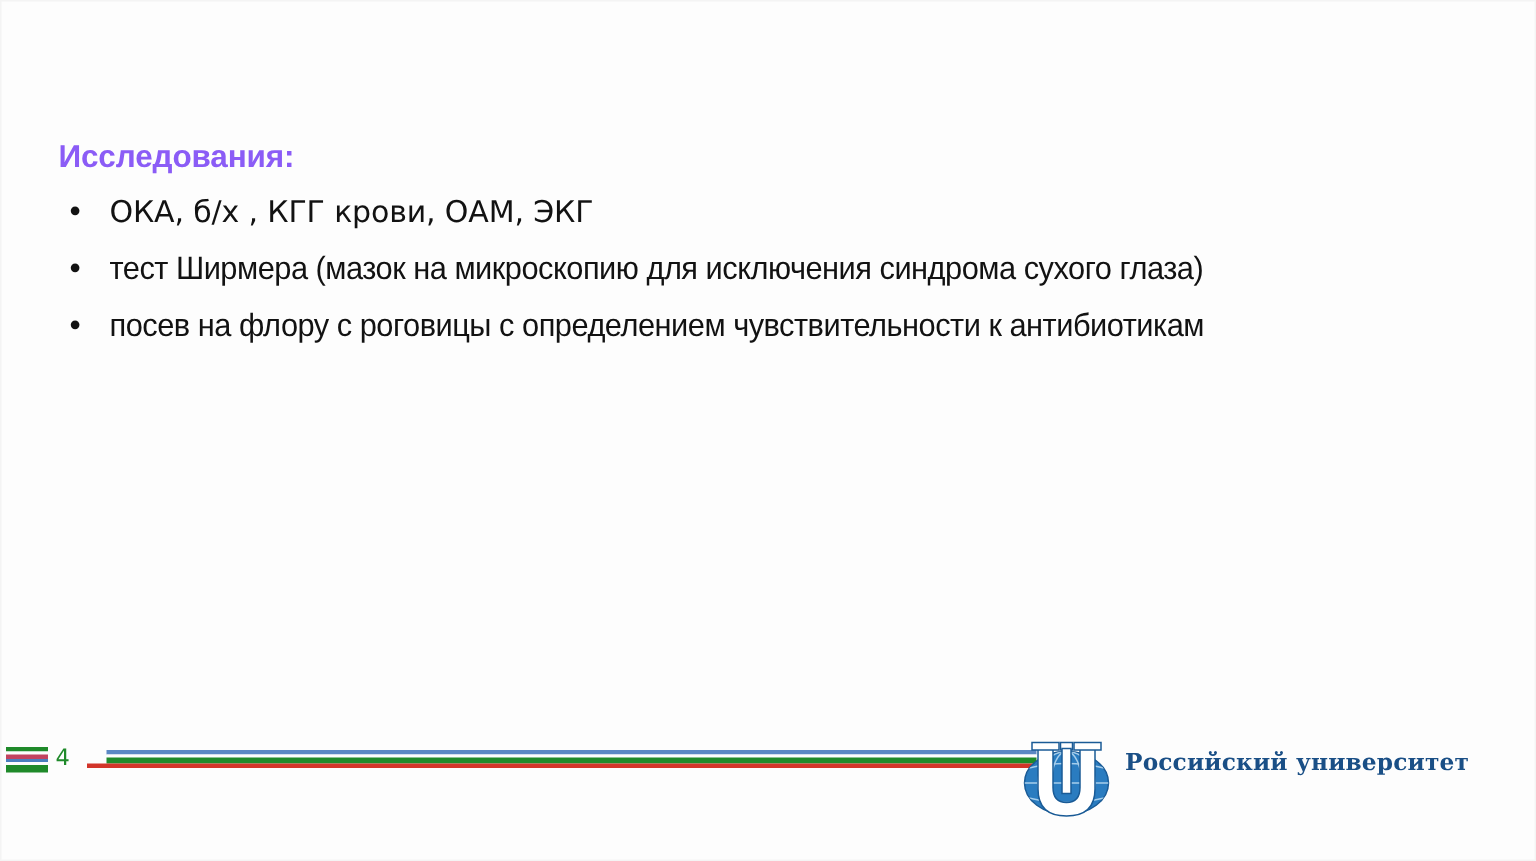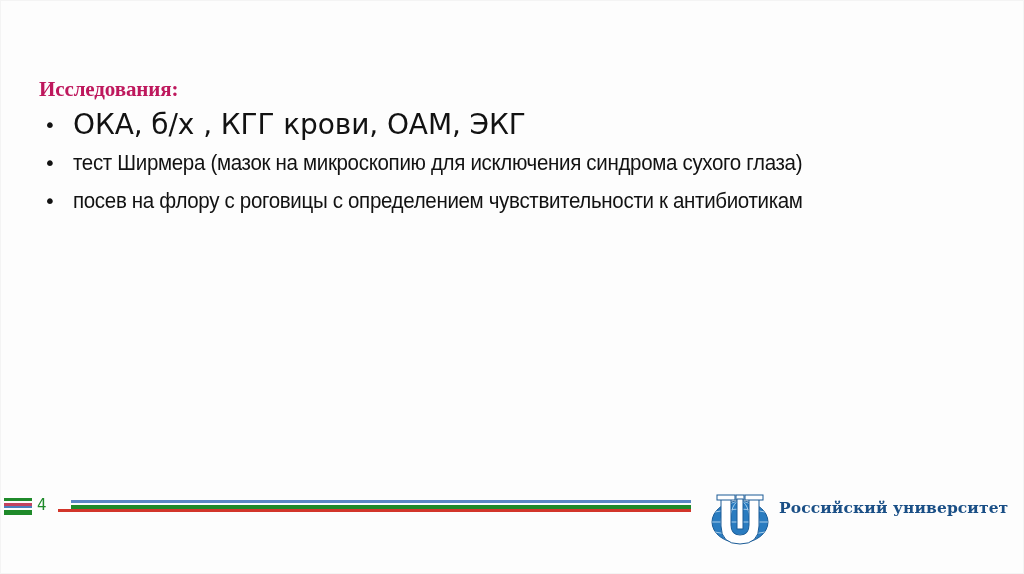--- a/index.html
+++ b/index.html
@@ -26,27 +26,27 @@
 
   
   #content {
     position: absolute;
     left: 38px;
     top: 72px;
     width: 850px;
   }
 
   .slide-heading {
-    font-family: Liberation Serif, serif;
+    font-family: Liberation Sans, sans-serif;
     font-weight: bold;
     font-size: 21px;
     line-height: 30px;
-    color: #be185d;
+    color: #8b5cf6;
     letter-spacing: -0.1px;
-    margin: 1px 0 6px 0;
+    margin: 17px 0 6px 0;
     white-space: nowrap;
   }
 
   .bullet-list {
     list-style: none;
     margin: 0;
     padding: 0;
   }
 
   .bullet-item {
@@ -69,21 +69,21 @@
 
   .bullet-text {
     display: block;
     font-size: 20.5px;
     line-height: 30px;
   }
 
   
   .face-wide .bullet-text {
     font-family: "DejaVu Sans", sans-serif;
-    font-size: 28px;
+    font-size: 20px;
     letter-spacing: -0.1px;
   }
 
   
   .face-narrow .bullet-text {
     font-family: "Liberation Sans", sans-serif;
     font-size: 21.5px;
     letter-spacing: -0.35px;
     transform: scaleX(0.955);
     transform-origin: left center;
@@ -168,21 +168,21 @@
     left: 57px;
     top: 12px;
     width: 633px;
     height: 3px;
     background: #d2352a;
   }
 
   
   #logo {
     position: absolute;
-    left: 706px;
+    left: 677px;
     top: 2px;
     width: 300px;
     height: 66px;
   }
 
   .logo-emblem {
     position: absolute;
     left: 0;
     top: 0;
     width: 66px;

